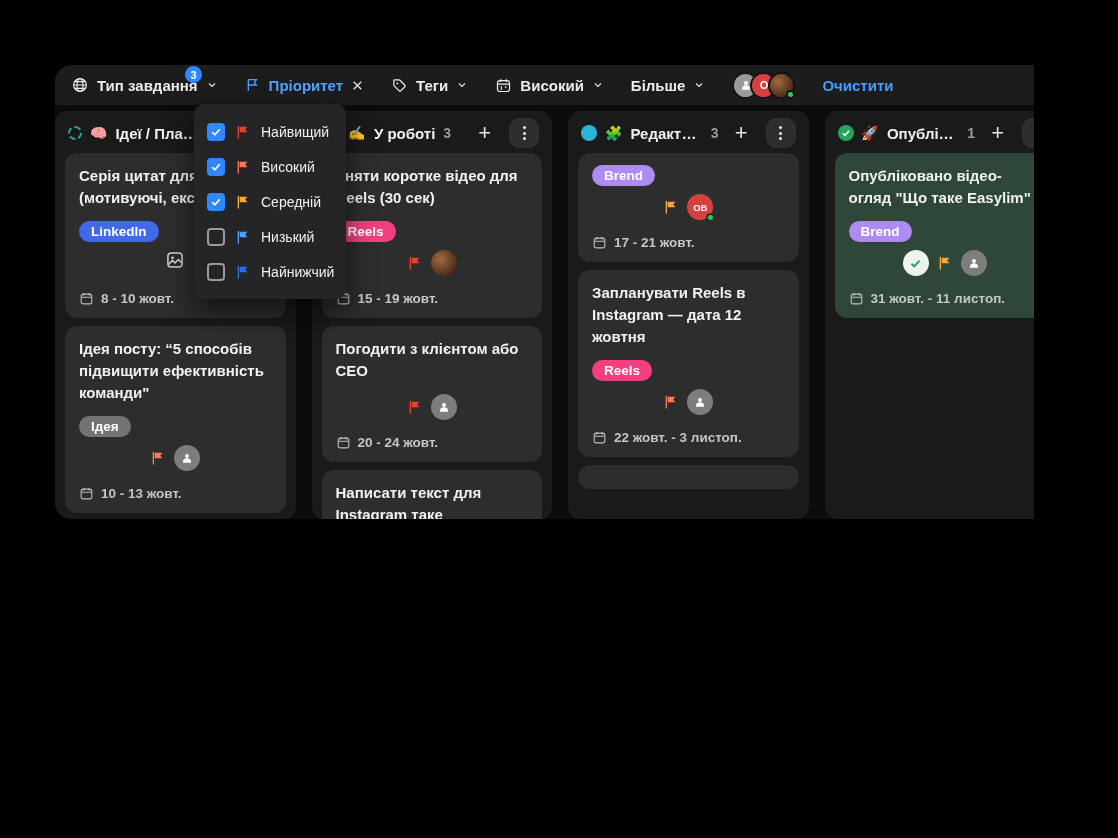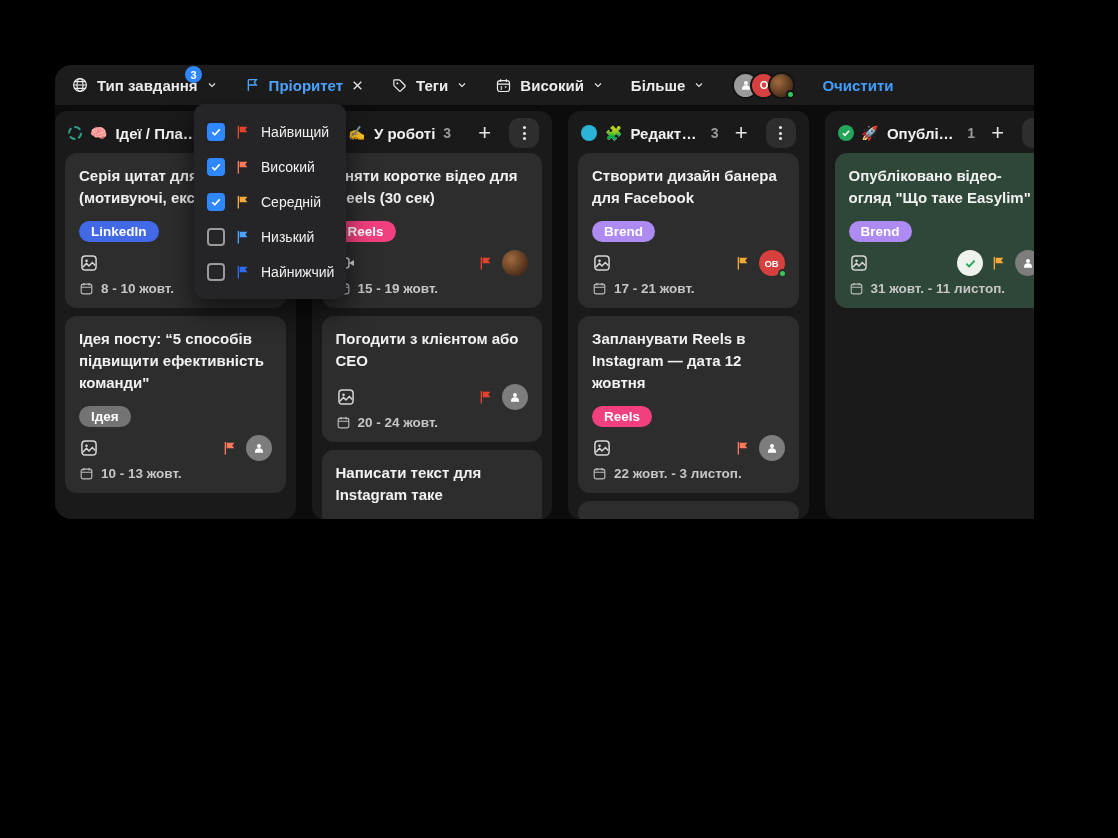--- a/index.html
+++ b/index.html
@@ -42,21 +42,21 @@
   .htitle{font-size:15px;font-weight:700;color:#f1f1f1;white-space:nowrap;overflow:hidden;text-overflow:ellipsis;min-width:0;flex:0 1 auto;}
   .count{font-size:14px;color:#9a9a9a;font-weight:600;}
   .spacer{flex:1;}
   .plus{font-size:22px;color:#e4e4e4;font-weight:400;line-height:1;margin-right:10px;cursor:pointer;}
   .menu-btn{flex:0 0 30px;width:30px;height:30px;border-radius:10px;background:#2e2e2f;display:flex;flex-direction:column;align-items:center;justify-content:center;gap:2.5px;cursor:pointer;}
   .menu-btn i{width:3px;height:3px;border-radius:50%;background:#e8e8e8;}
 
   .card{background:#2d2d2e;border-radius:12px;padding:12px 14px;margin-bottom:8px;flex:0 0 auto;cursor:pointer;}
   .ctitle{font-size:15px;line-height:22px;color:#f1f1f1;font-weight:600;margin-bottom:12px;}
   .tag{display:inline-block;padding:3px 12px;border-radius:999px;font-size:13.5px;font-weight:600;color:#fff;margin-bottom:8px;}
-  .meta{display:flex;align-items:center;justify-content:space-between;height:26px;margin-bottom:2px;}
+  .meta{display:flex;align-items:center;justify-content:space-between;height:26px;margin-bottom:12px;flex-direction:column;}
   .meta-right{display:flex;align-items:center;gap:8px;}
   .flag{display:flex;}
   .avatar{width:26px;height:26px;border-radius:50%;background:#7d7d7d;display:flex;align-items:center;justify-content:center;position:relative;flex:0 0 26px;}
   .avatar.ov{background:#d6403f;color:#fff;font-size:9.5px;font-weight:700;}
   .avatar.photo{background:radial-gradient(circle at 35% 35%,#a06a3e,#5a3820 60%,#2e1b10);}
   .avatar .odot{border-color:#2d2d2e;}
   .done-circle{width:26px;height:26px;border-radius:50%;background:#eef3ee;display:flex;align-items:center;justify-content:center;}
   .dates{display:flex;align-items:center;gap:7px;font-size:13.5px;color:#c6c6c6;font-weight:600;padding-top:3px;}
 </style>
 </head>
@@ -363,21 +363,20 @@
           <span class="spacer"></span>
           <span class="plus">+</span>
           <span class="menu-btn">
               <i></i>
               <i></i>
               <i></i>
             </span>
         </div>
 
         <div class="card">
-          <div class="ctitle">Створити дизайн банера для Facebook</div>
           <span class="tag" style="background-color: rgb(174, 139, 242);">Brend</span>
           <div class="meta">
             <svg width="20" height="20" viewBox="0 0 24 24" fill="none" stroke="#d6d6d6" stroke-width="1.8">
                 <rect x="3.5" y="3.5" width="17" height="17" rx="4"></rect>
                 <circle cx="9" cy="9.3" r="1.6" fill="#d6d6d6" stroke="none"></circle>
                 <path d="M4.5 17l4.5-4.5 3 3 4-4 3.5 3.5"></path>
               </svg>
             <span class="meta-right">
               <span class="flag" style="color: rgb(245, 169, 58);">
                   <svg width="16" height="16" viewBox="0 0 24 24">

